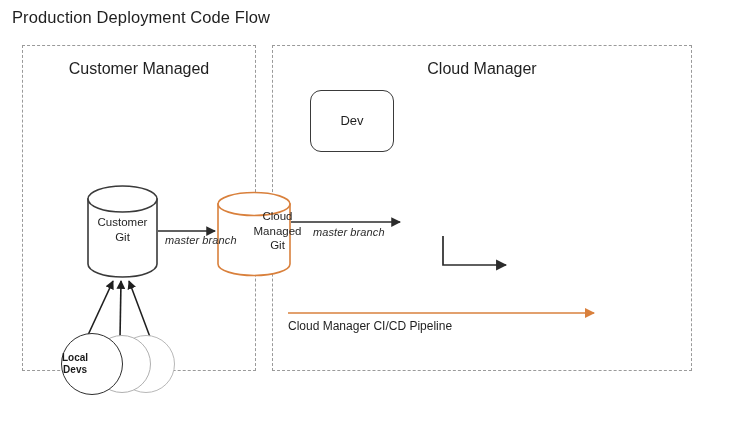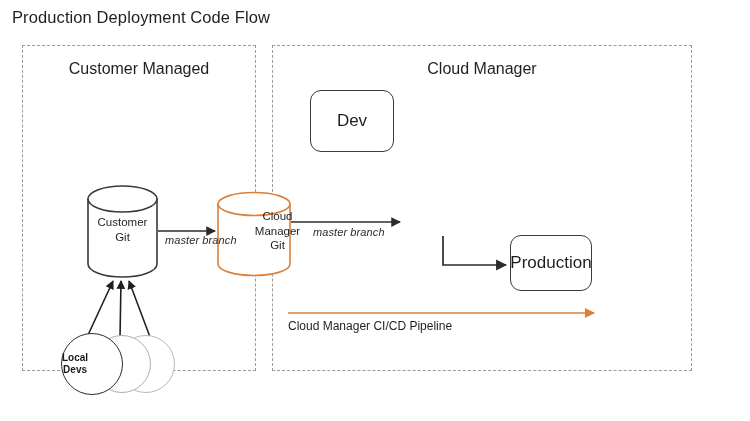--- a/index.html
+++ b/index.html
@@ -67,21 +67,21 @@
     position: absolute;
     box-sizing: border-box;
     border: 1.6px solid #3a3a3a;
     border-radius: 11px;
     background: #ffffff;
     display: flex;
     align-items: center;
     justify-content: center;
   }
   .proc-label {
-    font-size: 17px;
+    font-size: 13px;
     color: #1f1f1f;
     text-align: center;
     line-height: 1.25;
   }
   #box-dev        { left: 310px; top: 90px;  width: 84px; height: 62px; }
   #box-stage      { left: 403px; top: 167px; width: 81px; height: 68px; }
   #box-production { left: 510px; top: 235px; width: 82px; height: 56px; }
 
   
   .cyl {
@@ -210,33 +210,30 @@
   <div class="cyl" id="cyl-customer-git">
     <div class="cyl-label">
       <span>Customer</span><br>
       <span>Git</span>
     </div>
   </div>
 
   <div class="cyl" id="cyl-cloud-git">
     <div class="cyl-label">
       <span>Cloud</span><br>
-      <span>Manager</span><br>
+      <span>Managed</span><br>
       <span>Git</span>
     </div>
   </div>
 
   <div class="proc-box" id="box-dev">
     <div class="proc-label">Dev</div>
   </div>
 
 
-  <div class="proc-box" id="box-production">
-    <div class="proc-label">Production</div>
-  </div>
 
   <div class="dev-circle" id="dev-back-2">
     <div class="dev-label">
       <span>Local</span><br>
       <span>Devs</span>
     </div>
   </div>
 
   <div class="dev-circle" id="dev-back-1">
     <div class="dev-label">

